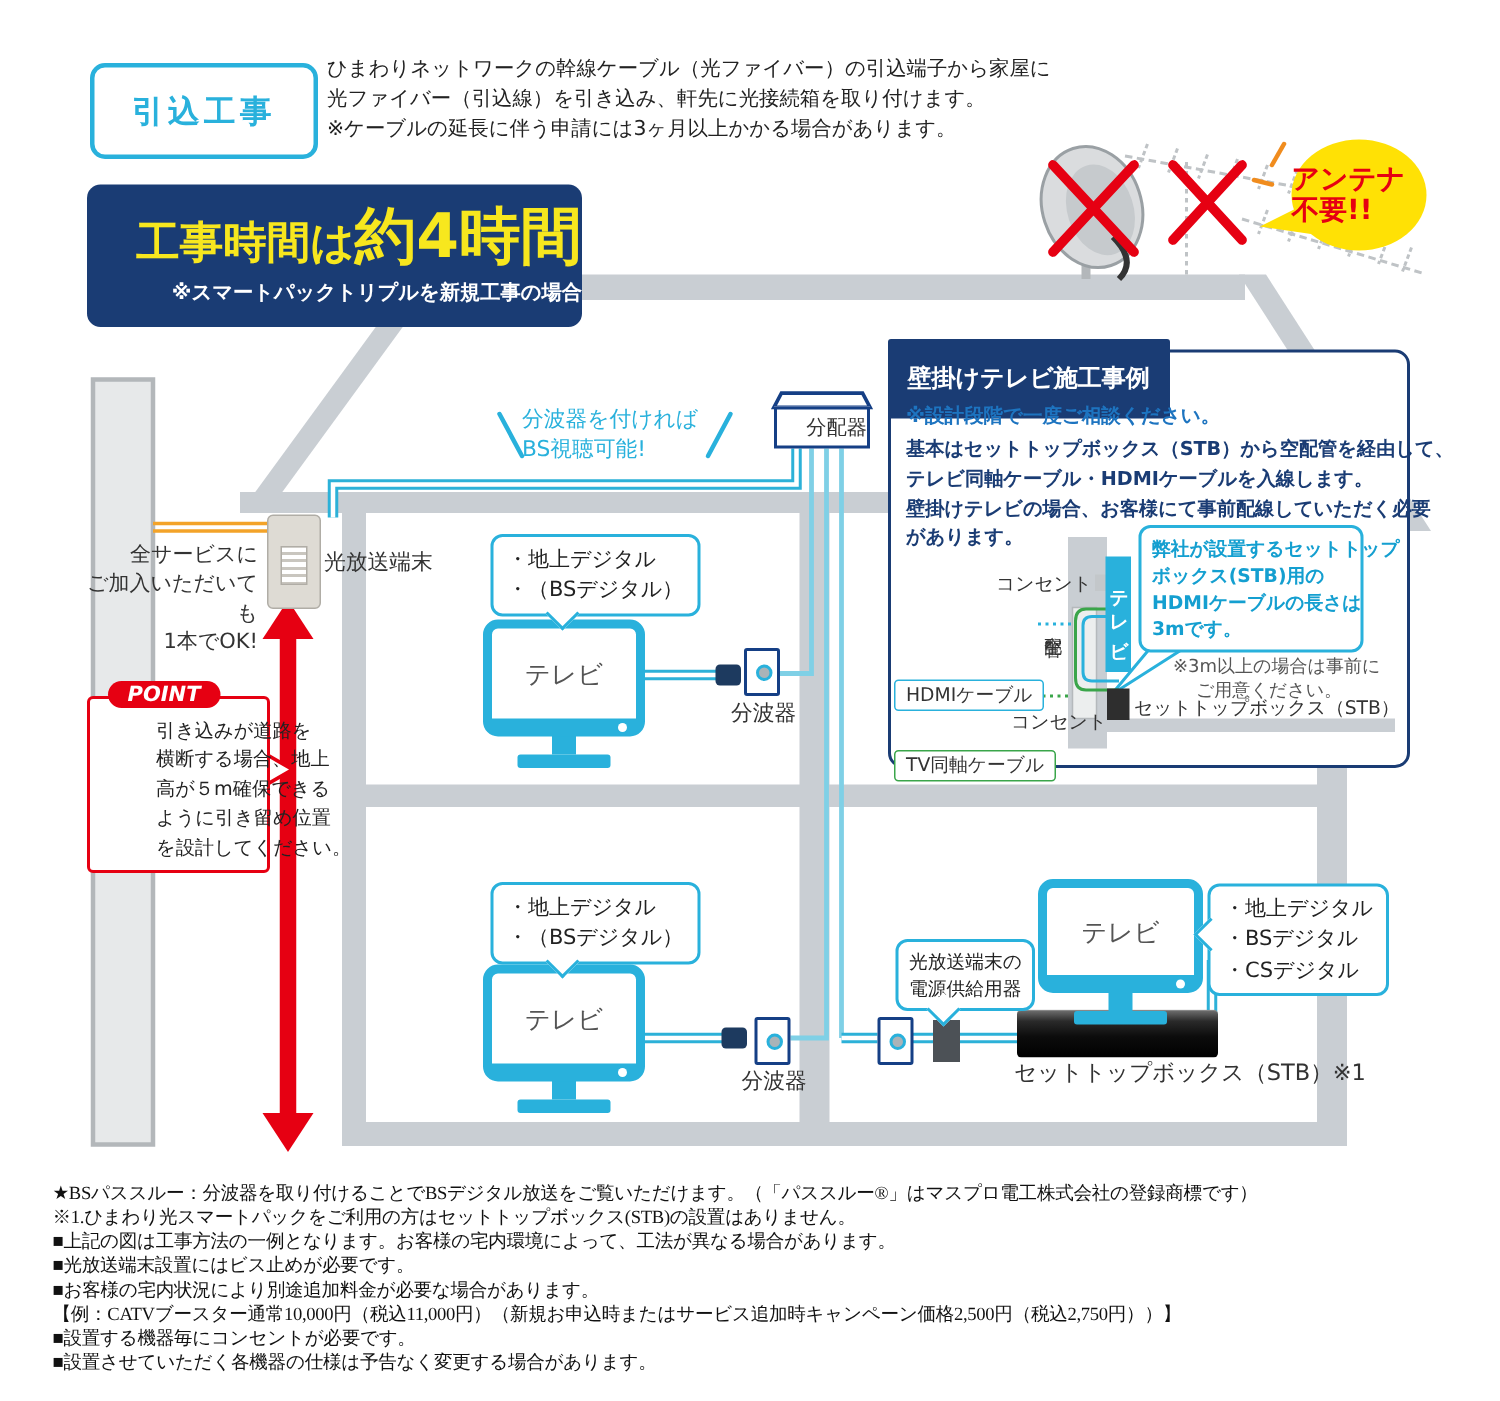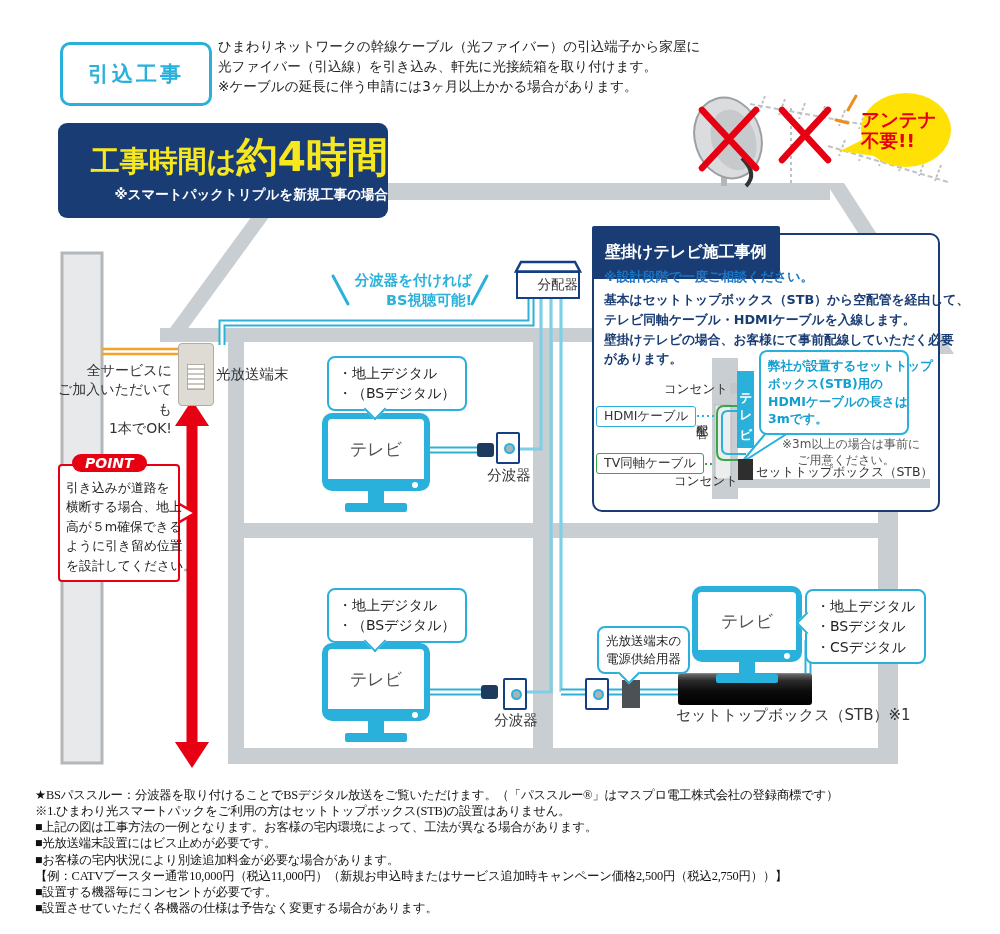--- a/index.html
+++ b/index.html
@@ -17,38 +17,38 @@
     display:flex;flex-direction:column;align-items:flex-end;justify-content:center;}
   .banner .t1{color:#f7e71e;font-weight:bold;font-size:29px;letter-spacing:0px;line-height:1;}
   .banner .t1 b{font-size:41px;letter-spacing:0px;}
   .banner .t2{color:#fff;font-size:13.5px;font-weight:bold;margin-top:8px;}
   
   .ybubble{left:861px;top:93px;width:90px;height:74px;background:#ffe105;border-radius:50%;z-index:2;
     display:flex;flex-direction:column;align-items:flex-start;justify-content:center;color:#e60012;
     font-weight:bold;font-size:18.5px;line-height:1.15;}
   
   .lbl{position:absolute;color:#333;font-size:14.5px;z-index:3;white-space:nowrap;}
-  .bsnote{left:348px;top:270px;width:124px;text-align:right;color:#29b1dc;font-weight:bold;
+  .bsnote{left:348px;top:270px;width:124px;text-align:left;color:#29b1dc;font-weight:normal;
     font-size:14.5px;line-height:1.4;z-index:3;}
   .polenote{left:50px;top:361px;width:122px;text-align:right;font-size:14px;line-height:1.38;color:#333;z-index:3;}
   
   .distributor{left:516px;top:271px;width:64px;height:28px;border:2.5px solid #153f85;background:#fff;
     box-sizing:border-box;z-index:2;display:flex;align-items:center;justify-content:flex-end;
     font-size:13.5px;color:#333;}
   
   .onu{left:178px;top:343px;width:34px;height:61px;background:#dedbd4;border:1.5px solid #b0ada6;
     border-radius:4px;z-index:2;}
   .onu::after{content:"";position:absolute;left:8px;top:20px;width:16px;height:24px;background:
     repeating-linear-gradient(#fff 0 3px,#c9c6bf 3px 5px);border:1px solid #b0ada6;}
   
   .pointbox{left:58px;top:464px;width:122px;height:118px;border:2.5px solid #e60012;border-radius:4px;
     background:#fff;z-index:3;box-sizing:border-box;}
   .pointbox .badge{position:absolute;left:12px;top:-12px;background:#e60012;color:#fff;font-weight:bold;
     font-style:italic;font-size:14px;padding:1px 13px;border-radius:13px;}
-  .pointbox .ptxt{padding:12px 0 0 6px;font-size:12.8px;line-height:1.52;color:#222;white-space:nowrap;}
+  .pointbox .ptxt{padding:12px 0 0 6px;font-size:12.8px;line-height:1.52;color:#222;white-space:nowrap;margin-left:38px;}
   
   .tv-wrap{position:absolute;z-index:2;}
   .tv-screen{position:relative;width:108px;height:78px;box-sizing:border-box;background:#fff;
     border:6px solid #29b1dc;border-bottom:12px solid #29b1dc;border-radius:10px;
     display:flex;align-items:center;justify-content:center;font-size:17px;color:#555;}
   .tv-led{position:absolute;right:6px;bottom:-9px;width:6px;height:6px;background:#fff;border-radius:50%;}
   .tv-neck{display:block;margin:-1px auto 0;width:16px;height:13px;background:#29b1dc;}
   .tv-base{display:block;margin:0 auto;width:62px;height:9px;background:#29b1dc;border-radius:2px;}
   
   .cb{position:absolute;background:#fff;border:2px solid #29b1dc;border-radius:8px;padding:5px 9px;
@@ -69,21 +69,21 @@
     border-top:1px solid #888;}
   
   .panel{left:592px;top:233px;width:348px;height:279px;background:#fff;border:2.5px solid #1a3c74;
     border-radius:10px;box-sizing:border-box;z-index:5;}
   .panel .phead{position:absolute;left:-2px;top:-9px;background:#1a3c74;color:#fff;font-weight:bold;
     font-size:16px;padding:16px 13px;border-radius:2px;white-space:nowrap;}
   .panel .pnote{position:absolute;left:10px;top:33px;color:#1d74c0;font-size:13px;font-weight:bold;white-space:nowrap;}
   .panel .pbody{position:absolute;left:10px;top:55px;color:#1a3c74;font-size:12.8px;font-weight:bold;
     line-height:1.55;white-space:nowrap;}
   .panel .tag{position:absolute;border-radius:3px;padding:1px 7px;font-size:12.5px;color:#333;
-    background:#fff;white-space:nowrap;}
+    background:#fff;white-space:nowrap;margin-top:47px;}
   .tag-cyan{border:1.5px solid #29b1dc;}
   .tag-green{border:1.5px solid #3aa54a;}
   .panel .ptext{position:absolute;font-size:12.5px;color:#333;white-space:nowrap;}
   .panel .vtext{position:absolute;writing-mode:vertical-rl;font-size:12px;color:#333;letter-spacing:2px;}
   .panel .tvbar{position:absolute;left:143px;top:136px;width:17px;height:77px;background:#29b1dc;
     display:flex;align-items:center;justify-content:center;}
   .panel .tvbar span{writing-mode:vertical-rl;color:#fff;font-weight:bold;font-size:12.5px;letter-spacing:2px;}
   .panel .pbubble{position:absolute;left:165px;top:115px;width:150px;border:2px solid #29b1dc;border-radius:8px;
     padding:5px 7px;box-sizing:border-box;background:#fff;color:#149fd0;font-weight:bold;font-size:12.5px;
     line-height:1.42;white-space:nowrap;}

